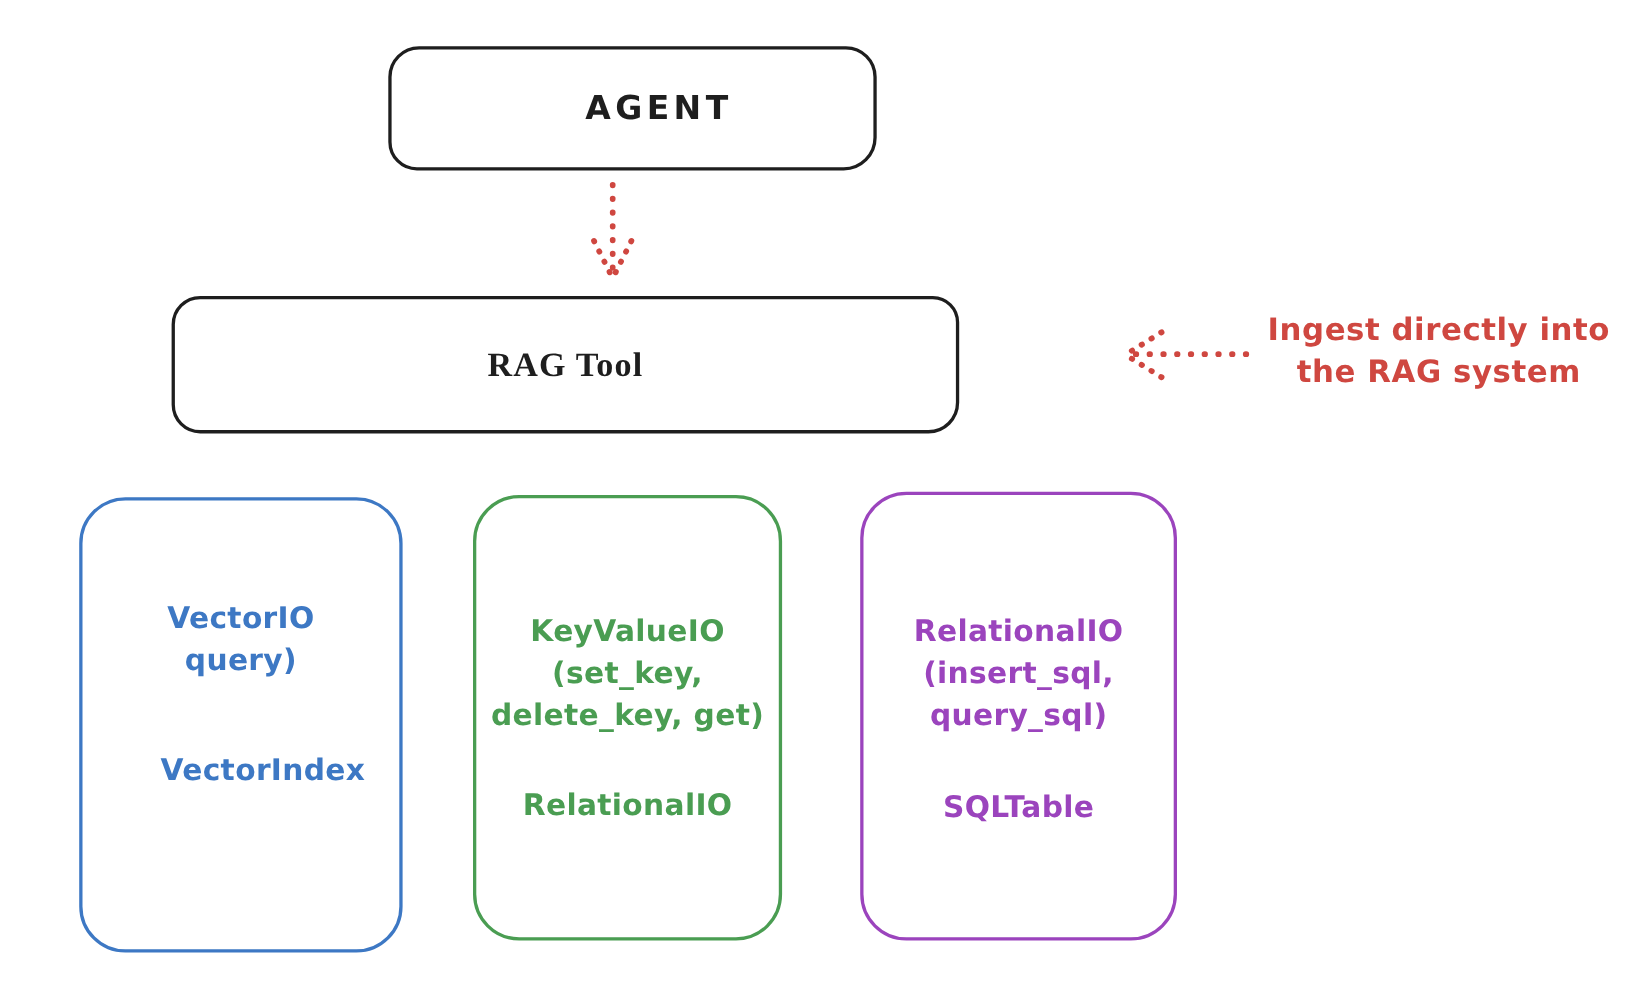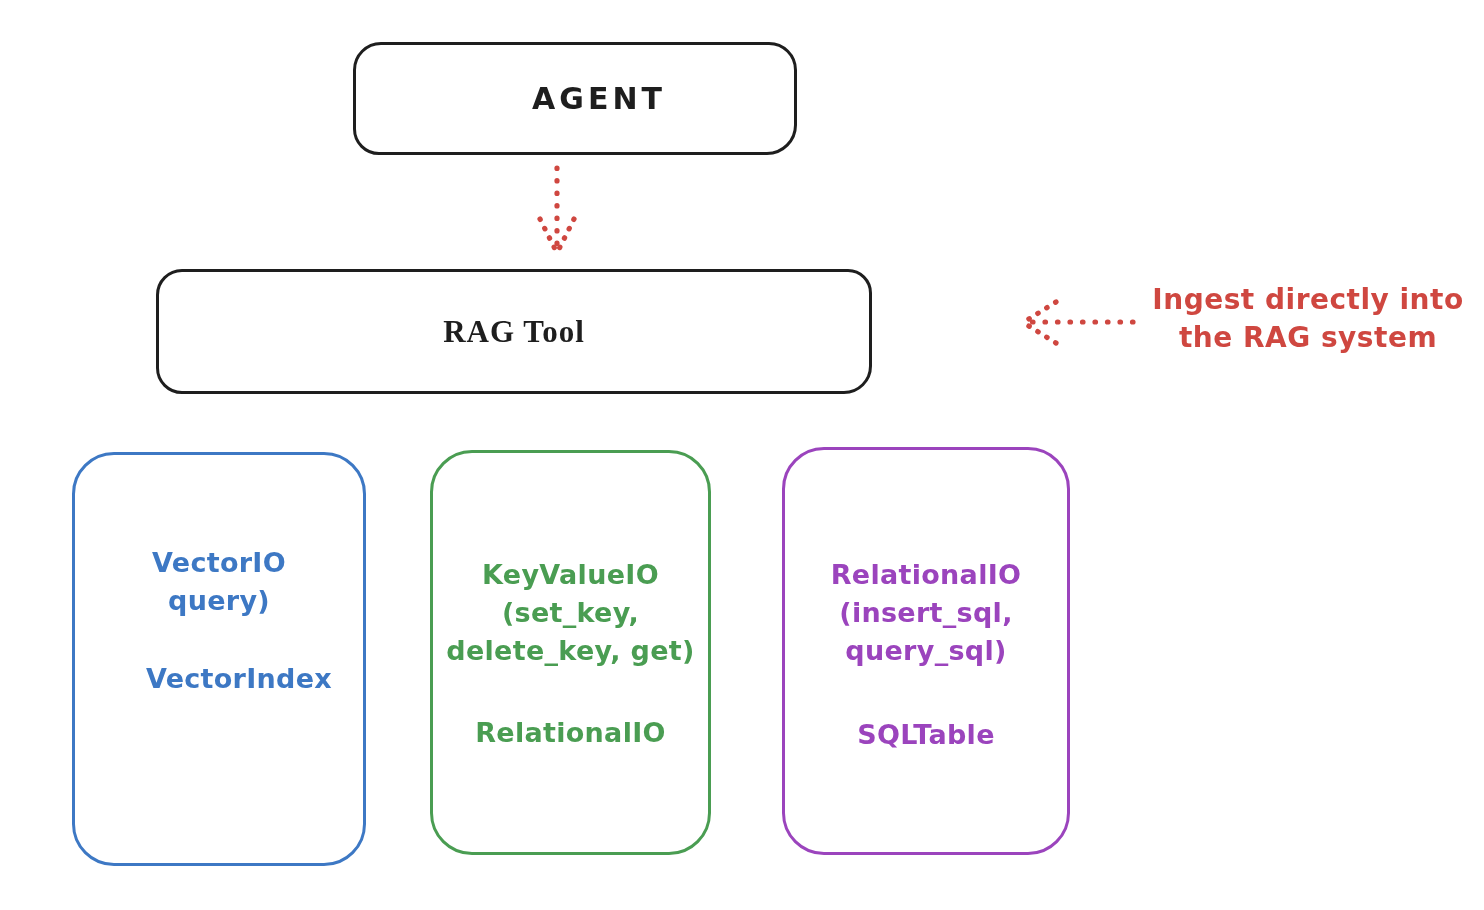--- a/index.html
+++ b/index.html
@@ -108,21 +108,21 @@
     letter-spacing: 0.3px;
   }
   .card .line { white-space: nowrap; text-align: center; }
 
   #card-vector {
     left: 72px; top: 452px;
     width: 294px; height: 414px;
     border-color: var(--blue);
   }
   #card-vector .card-text { margin-top: 89px; color: var(--blue); }
-  #card-vector .index-label { margin-top: 40px; padding-left: 40px; }
+  #card-vector .index-label { margin-top: 62px; padding-left: 40px; }
 
   #card-keyvalue {
     left: 430px; top: 450px;
     width: 281px; height: 405px;
     border-color: var(--green);
   }
   #card-keyvalue .card-text { margin-top: 103px; color: var(--green); }
   #card-keyvalue .index-label { margin-top: 44px; }
 
   #card-relational {

